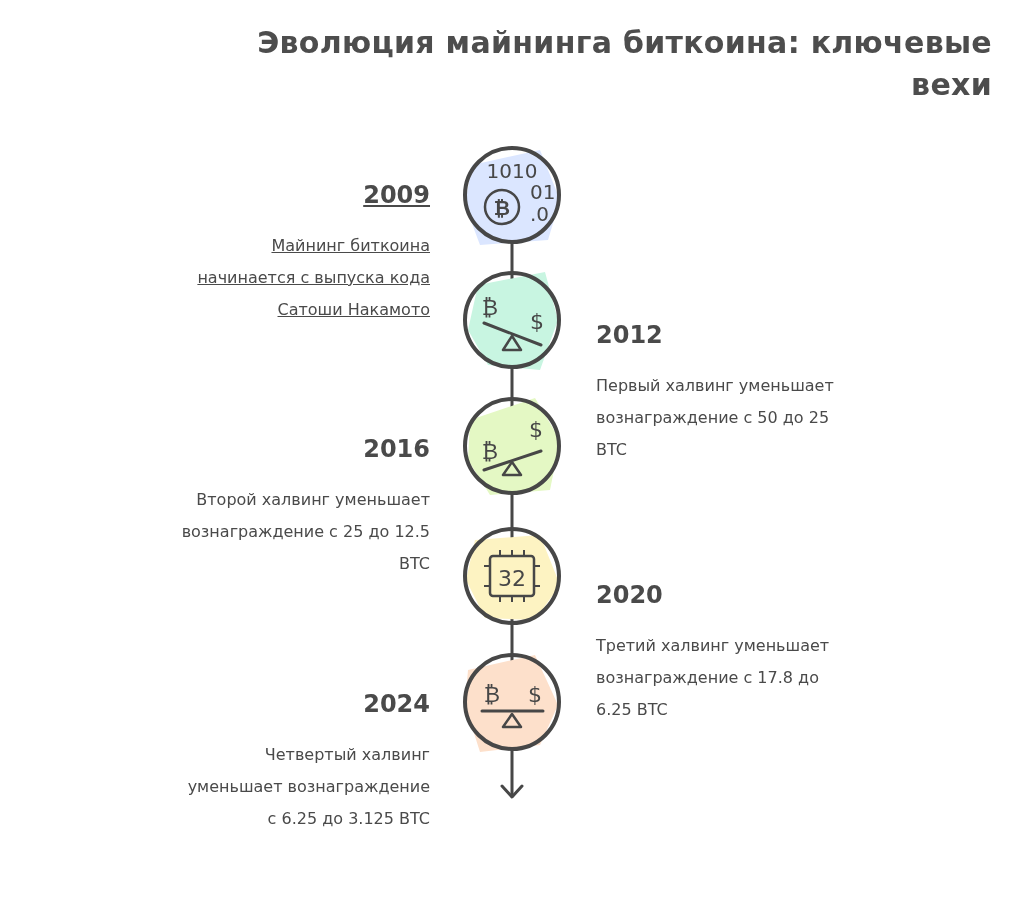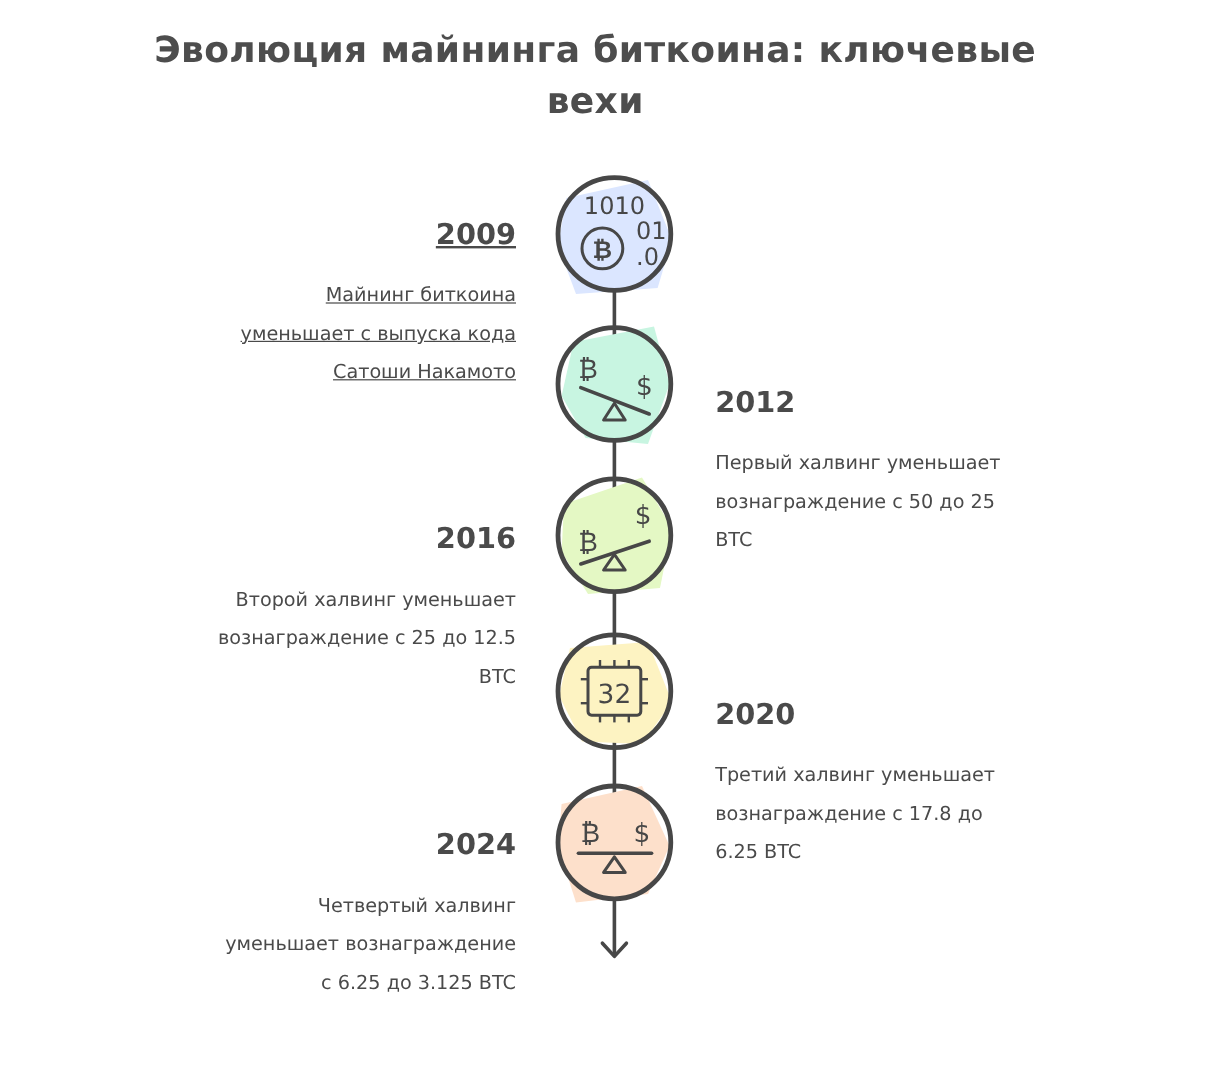--- a/index.html
+++ b/index.html
@@ -1,18 +1,18 @@
 <!DOCTYPE html>
 <html><head>
 <meta charset="utf-8">
 <style>
   html, body { margin: 0; padding: 0; background: #ffffff; }
   body { width: 1024px; height: 897px; position: relative; overflow: hidden;
          font-family: "DejaVu Sans", sans-serif; color: #4a4a4a; }
-  .title { position: absolute; left: 0; top: 22px; width: 992px; text-align: center;
+  .title { position: absolute; left: 0; top: 22px; width: 992px; text-align: right;
            font-family: "DejaVu Sans", sans-serif; font-weight: bold; font-size: 30px;
            line-height: 42px; color: #4d4d4d; letter-spacing: 0.3px; }
   .title .line { display: block; }
   .stage { position: absolute; left: 0; top: 0; width: 1024px; height: 812px; }
   .svg-layer { position: absolute; left: 0; top: 0; }
   .event { position: absolute; width: 400px; }
   .event.left { text-align: right; }
   .event.right { text-align: left; margin-top: 12px; }
   .year { font-weight: bold; font-size: 24px; line-height: 30px; color: #4a4a4a; margin-bottom: 20px; }
   .desc { font-size: 16px; line-height: 32px; color: #4a4a4a; }
@@ -96,21 +96,21 @@
         <line x1="482" y1="711" x2="543" y2="711" stroke="#474747" stroke-width="3" stroke-linecap="round"></line>
         <path d="M512 714 L503 727 L521 727 Z" fill="none" stroke="#474747" stroke-width="2.5" stroke-linejoin="round"></path>
       </g>
     </g>
   </svg>
 
   <div class="event left" style="left:30px; top:180px;text-decoration:underline;">
     <div class="year">2009</div>
     <div class="desc">
       <div>Майнинг биткоина</div>
-      <div>уменьшает с выпуска кода</div>
+      <div>начинается с выпуска кода</div>
       <div>Сатоши Накамото</div>
     </div>
   </div>
 
   <div class="event right" style="left:596px; top:308px;">
     <div class="year">2012</div>
     <div class="desc">
       <div>Первый халвинг уменьшает</div>
       <div>вознаграждение с 50 до 25</div>
       <div>BTC</div>

